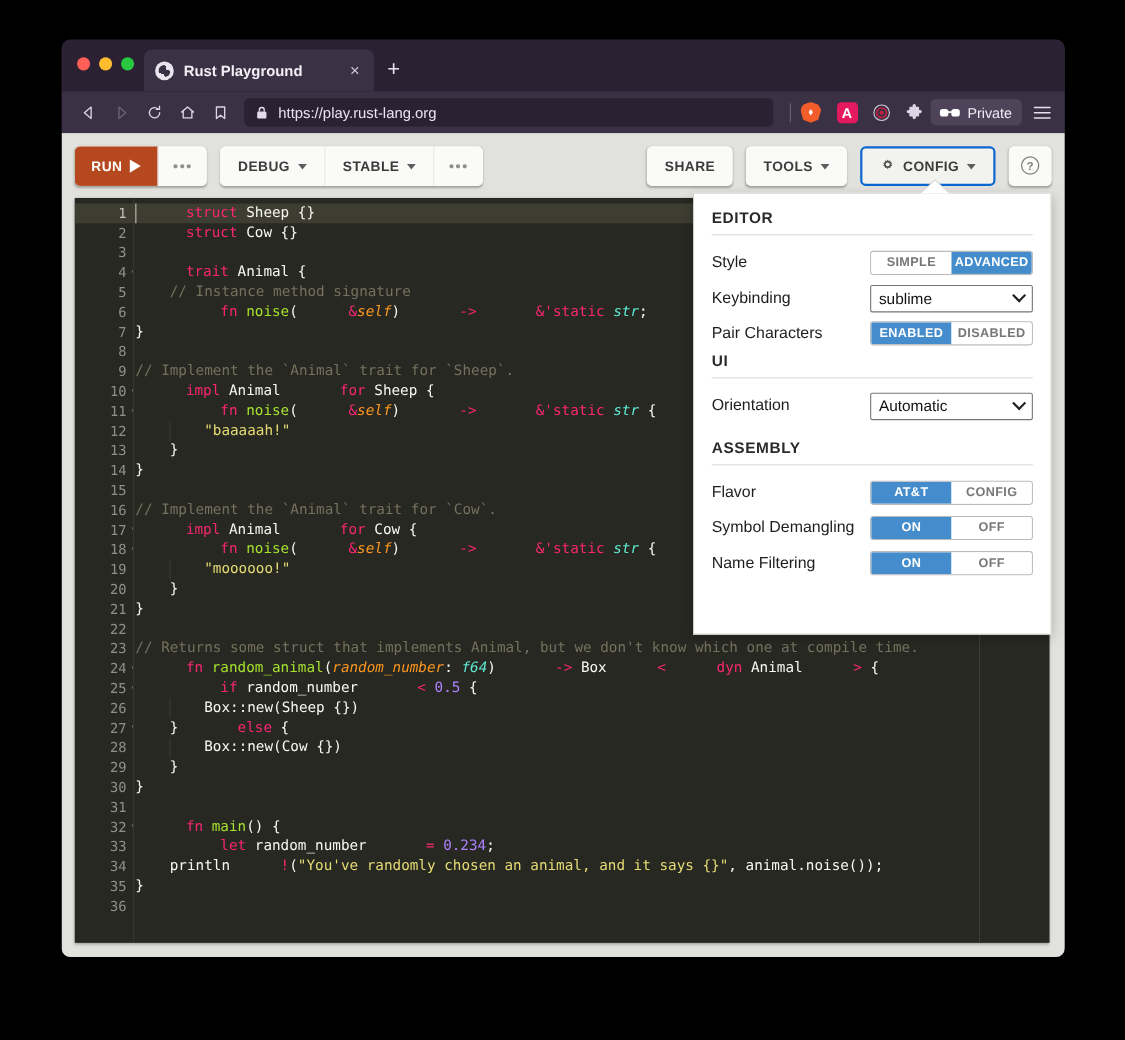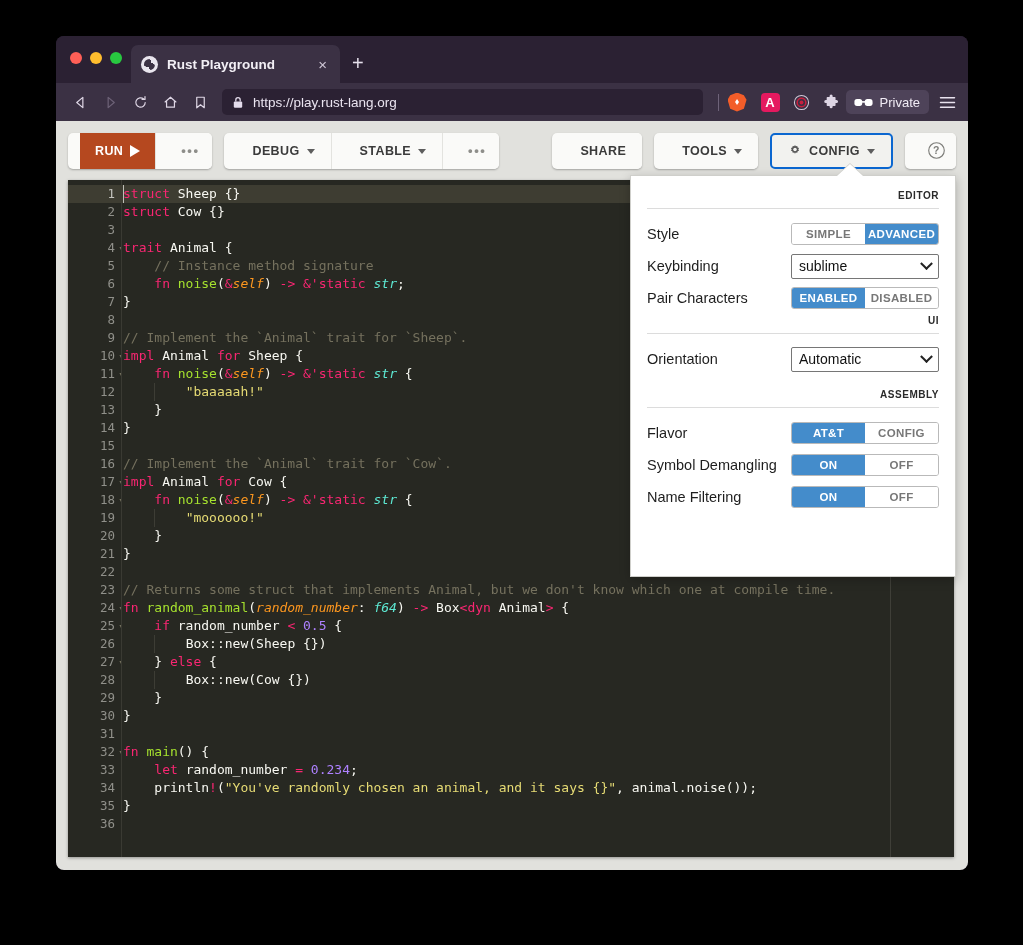--- a/index.html
+++ b/index.html
@@ -197,21 +197,20 @@
     gap: 7px;
     padding: 0 16px;
     font-size: 12.5px;
     font-weight: bold;
     letter-spacing: .4px;
     color: #3b3b3b;
     cursor: pointer;
     border-right: 1px solid #e3e3df;
     background: #fafaf8;
     white-space: nowrap;
-    margin-left: 12px;
   }
   .btn:last-child { border-right: none; }
   .btn.run {
     background: #b5481f;
     color: #fff;
     padding: 0 15px;
   }
   .btn.dots { padding: 0 13px; color: #8e8e8a; letter-spacing: 1.5px; font-size: 13px; }
   .caret {
     width: 0; height: 0;
@@ -258,28 +257,27 @@
     position: absolute;
     left: 837px; top: 164px;
     width: 0; height: 0;
     border-left: 13px solid transparent;
     border-right: 13px solid transparent;
     border-bottom: 12px solid #fff;
     z-index: 21;
     filter: drop-shadow(0 -1px 0 #cfcfcb);
   }
   .sec-title {
-    font-size: 10px;
+    font-size: 14px;
     font-weight: bold;
     letter-spacing: .55px;
     color: #2a2a2a;
     padding-bottom: 7px;
     border-bottom: 1px solid #dcdcdc;
     margin-bottom: 9px;
-    text-align: right;
   }
   .sec-title.ui { margin-top: 1px; }
   .sec-title.asm { margin-top: 14px; }
   .cfg-row {
     display: flex;
     align-items: center;
     justify-content: space-between;
     height: 32px;
   }
   .cfg-label { font-size: 14.5px; color: #1e1e1e; }
@@ -399,21 +397,21 @@
     background: #bfbfb8;
   }
   .ind-guide {
     position: absolute;
     top: 0; bottom: 0;
     width: 1px;
     background: #3d3d35;
   }
 
   
-  .k  { color: #f92672; }  
+  .k  { color: #f92672; padding-left: 46px; }  
   .ty { color: #a6e22e; }  
   .tyi{ color: #5eead4; font-style: italic; }
   .cm { color: #75715e; }  
   .st { color: #e6db74; }  
   .nu { color: #ae81ff; }  
   .pa { color: #fd971f; font-style: italic; } 
   .pl { color: #f8f8f2; }
 </style>
 </head>
 <body>

